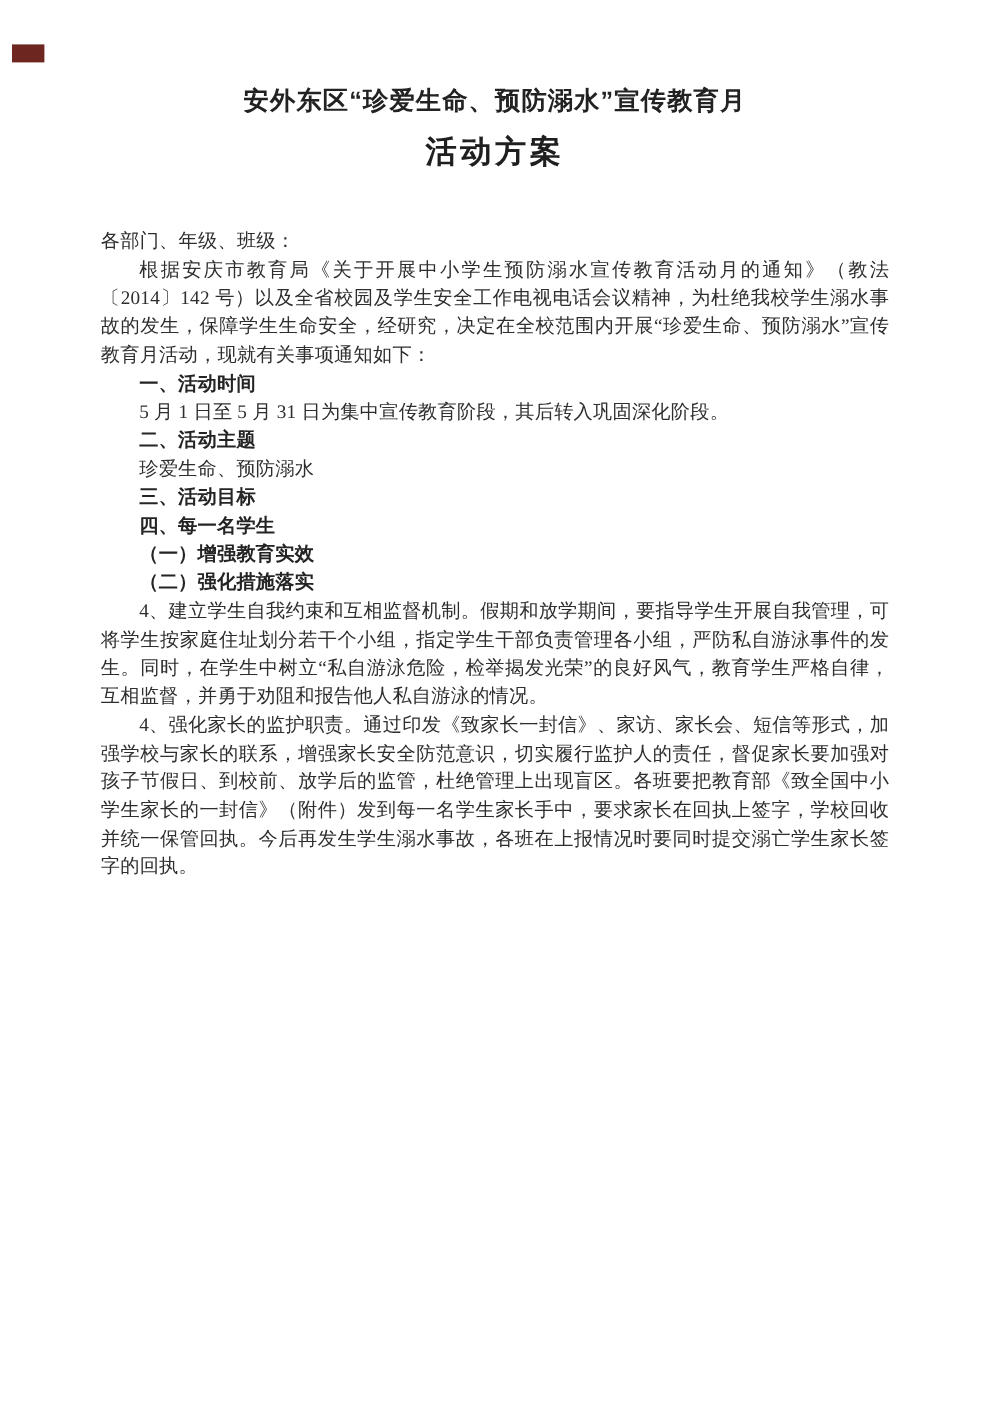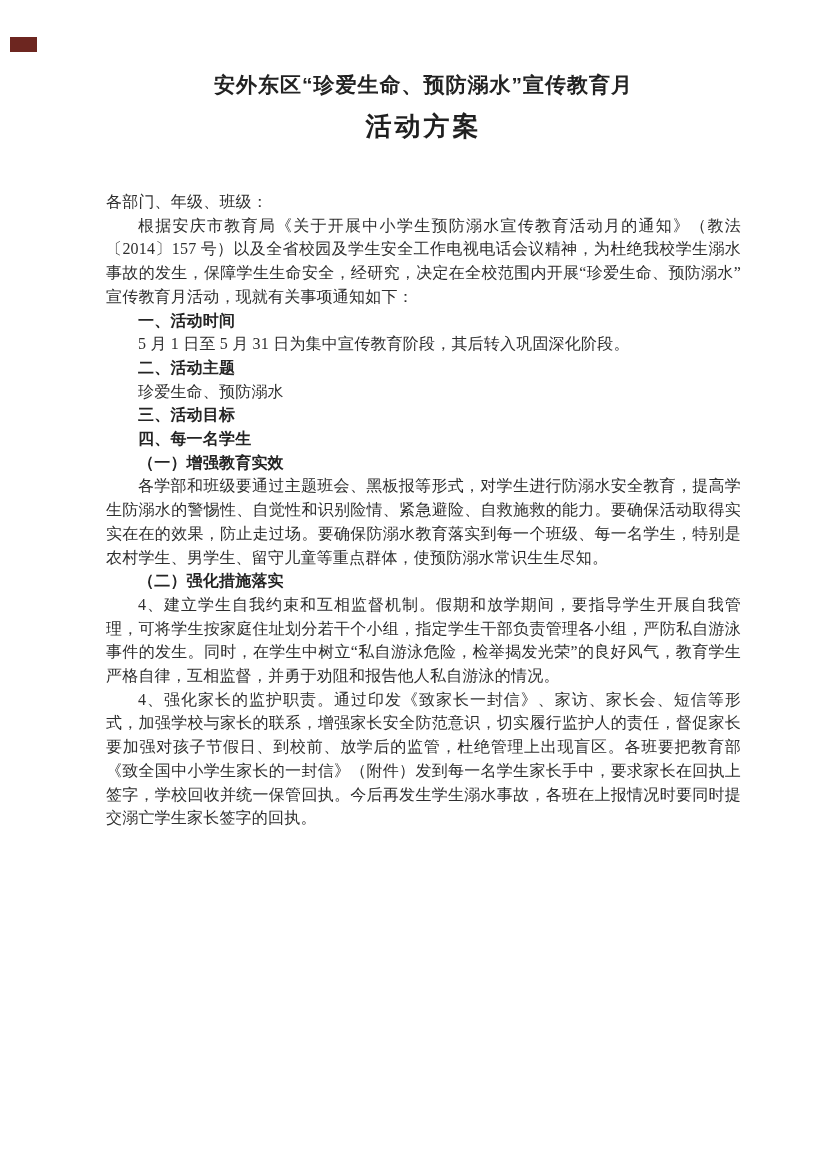--- a/index.html
+++ b/index.html
@@ -18,21 +18,21 @@
   }
   .corner-mark {
     position: absolute;
     left: 10px;
     top: 37px;
     width: 27px;
     height: 15px;
     background: #6d2620;
   }
   .content {
-    padding: 72px 86px 0 106px;
+    padding: 72px 86px 0 84px;
   }
   .doc-title {
     text-align: center;
     font-family: "Liberation Sans", sans-serif;
     font-weight: bold;
     font-size: 21px;
     line-height: 26px;
     letter-spacing: 1px;
     color: #222222;
   }
@@ -74,27 +74,26 @@
 </head>
 <body>
 
 <div class="page">
   <div class="corner-mark"></div>
   <div class="content">
     <div class="doc-title">安外东区“珍爱生命、预防溺水”宣传教育月</div>
     <div class="doc-subtitle">活动方案</div>
     <div class="blocks">
       <p class="salutation">各部门、年级、班级：</p>
-      <p class="body-indent">根据安庆市教育局《关于开展中小学生预防溺水宣传教育活动月的通知》（教法〔2014〕157 号）以及全省校园及学生安全工作电视电话会议精神，为杜绝我校学生溺水事故的发生，保障学生生命安全，经研究，决定在全校范围内开展“珍爱生命、预防溺水”宣传教育月活动，现就有关事项通知如下：</p>
+      <p class="body-indent">根据安庆市教育局《关于开展中小学生预防溺水宣传教育活动月的通知》（教法〔2014〕142 号）以及全省校园及学生安全工作电视电话会议精神，为杜绝我校学生溺水事故的发生，保障学生生命安全，经研究，决定在全校范围内开展“珍爱生命、预防溺水”宣传教育月活动，现就有关事项通知如下：</p>
       <p class="sec-heading">一、活动时间</p>
       <p class="body-indent">5 月 1 日至 5 月 31 日为集中宣传教育阶段，其后转入巩固深化阶段。</p>
       <p class="sec-heading">二、活动主题</p>
       <p class="body-indent">珍爱生命、预防溺水</p>
       <p class="sec-heading">三、活动目标</p>
       <p class="sec-heading">四、每一名学生</p>
       <p class="sub-heading">（一）增强教育实效</p>
-      <p class="body-indent">各学部和班级要通过主题班会、黑板报等形式，对学生进行防溺水安全教育，提高学生防溺水的警惕性、自觉性和识别险情、紧急避险、自救施救的能力。要确保活动取得实实在在的效果，防止走过场。要确保防溺水教育落实到每一个班级、每一名学生，特别是农村学生、男学生、留守儿童等重点群体，使预防溺水常识生生尽知。</p>
       <p class="sub-heading">（二）强化措施落实</p>
       <p class="body-indent">4、建立学生自我约束和互相监督机制。假期和放学期间，要指导学生开展自我管理，可将学生按家庭住址划分若干个小组，指定学生干部负责管理各小组，严防私自游泳事件的发生。同时，在学生中树立“私自游泳危险，检举揭发光荣”的良好风气，教育学生严格自律，互相监督，并勇于劝阻和报告他人私自游泳的情况。</p>
       <p class="body-indent">4、强化家长的监护职责。通过印发《致家长一封信》、家访、家长会、短信等形式，加强学校与家长的联系，增强家长安全防范意识，切实履行监护人的责任，督促家长要加强对孩子节假日、到校前、放学后的监管，杜绝管理上出现盲区。各班要把教育部《致全国中小学生家长的一封信》（附件）发到每一名学生家长手中，要求家长在回执上签字，学校回收并统一保管回执。今后再发生学生溺水事故，各班在上报情况时要同时提交溺亡学生家长签字的回执。</p>
     </div>
   </div>
 </div>
 
 </body></html>

